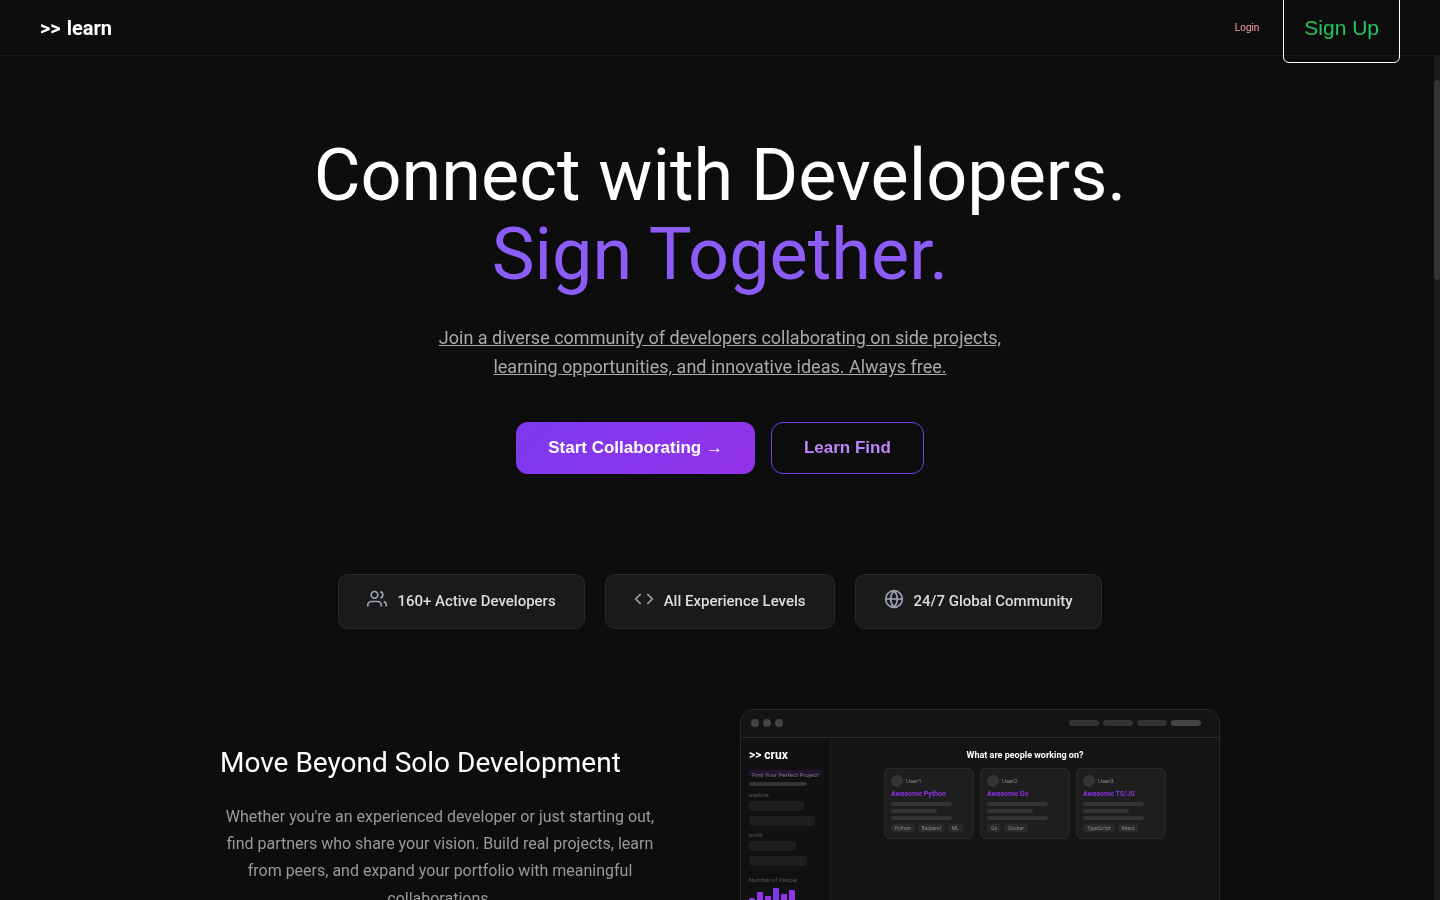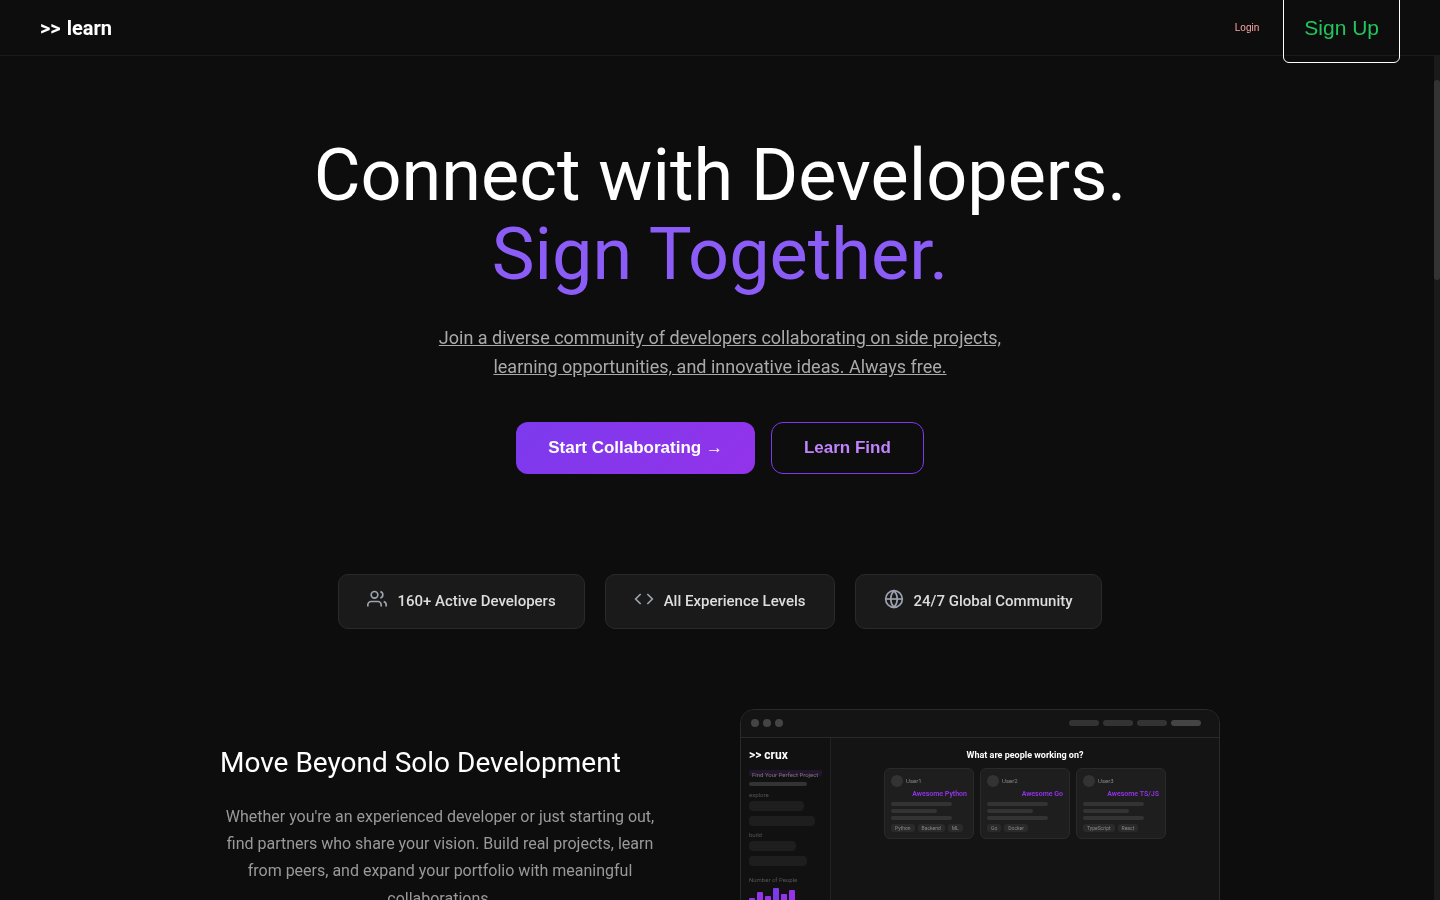--- a/index.html
+++ b/index.html
@@ -253,21 +253,20 @@
       font-size: 9px;
       font-weight: 700;
       text-align: center;
       margin-bottom: 8px;
     }
 
     .mockup-cards {
       display: flex;
       gap: 6px;
       justify-content: center;
-      text-align: right;
     }
 
     .mockup-card {
       background: #1e1e1e;
       border: 1px solid #2a2a2a;
       border-radius: 6px;
       width: 90px;
       padding: 6px;
     }
 

